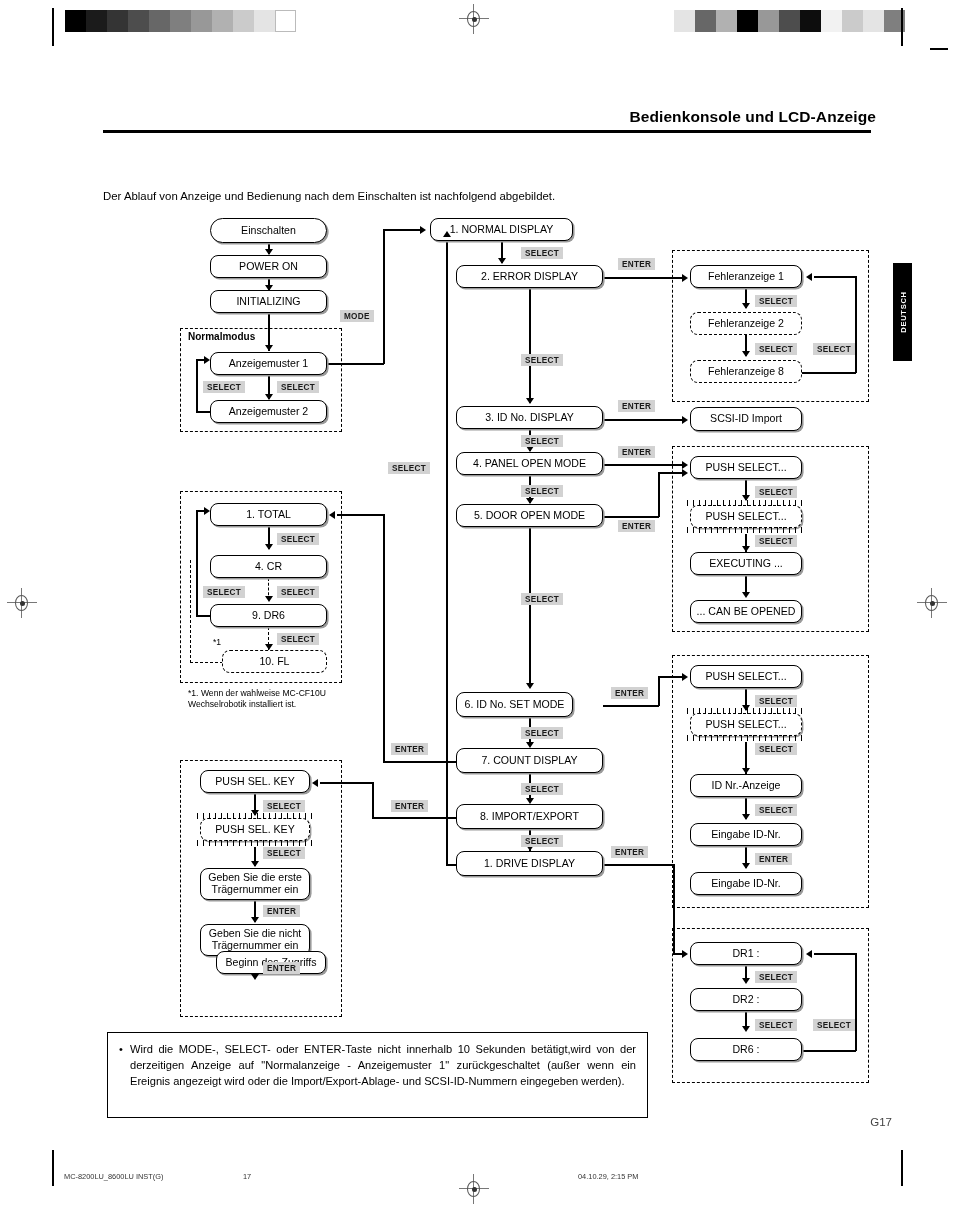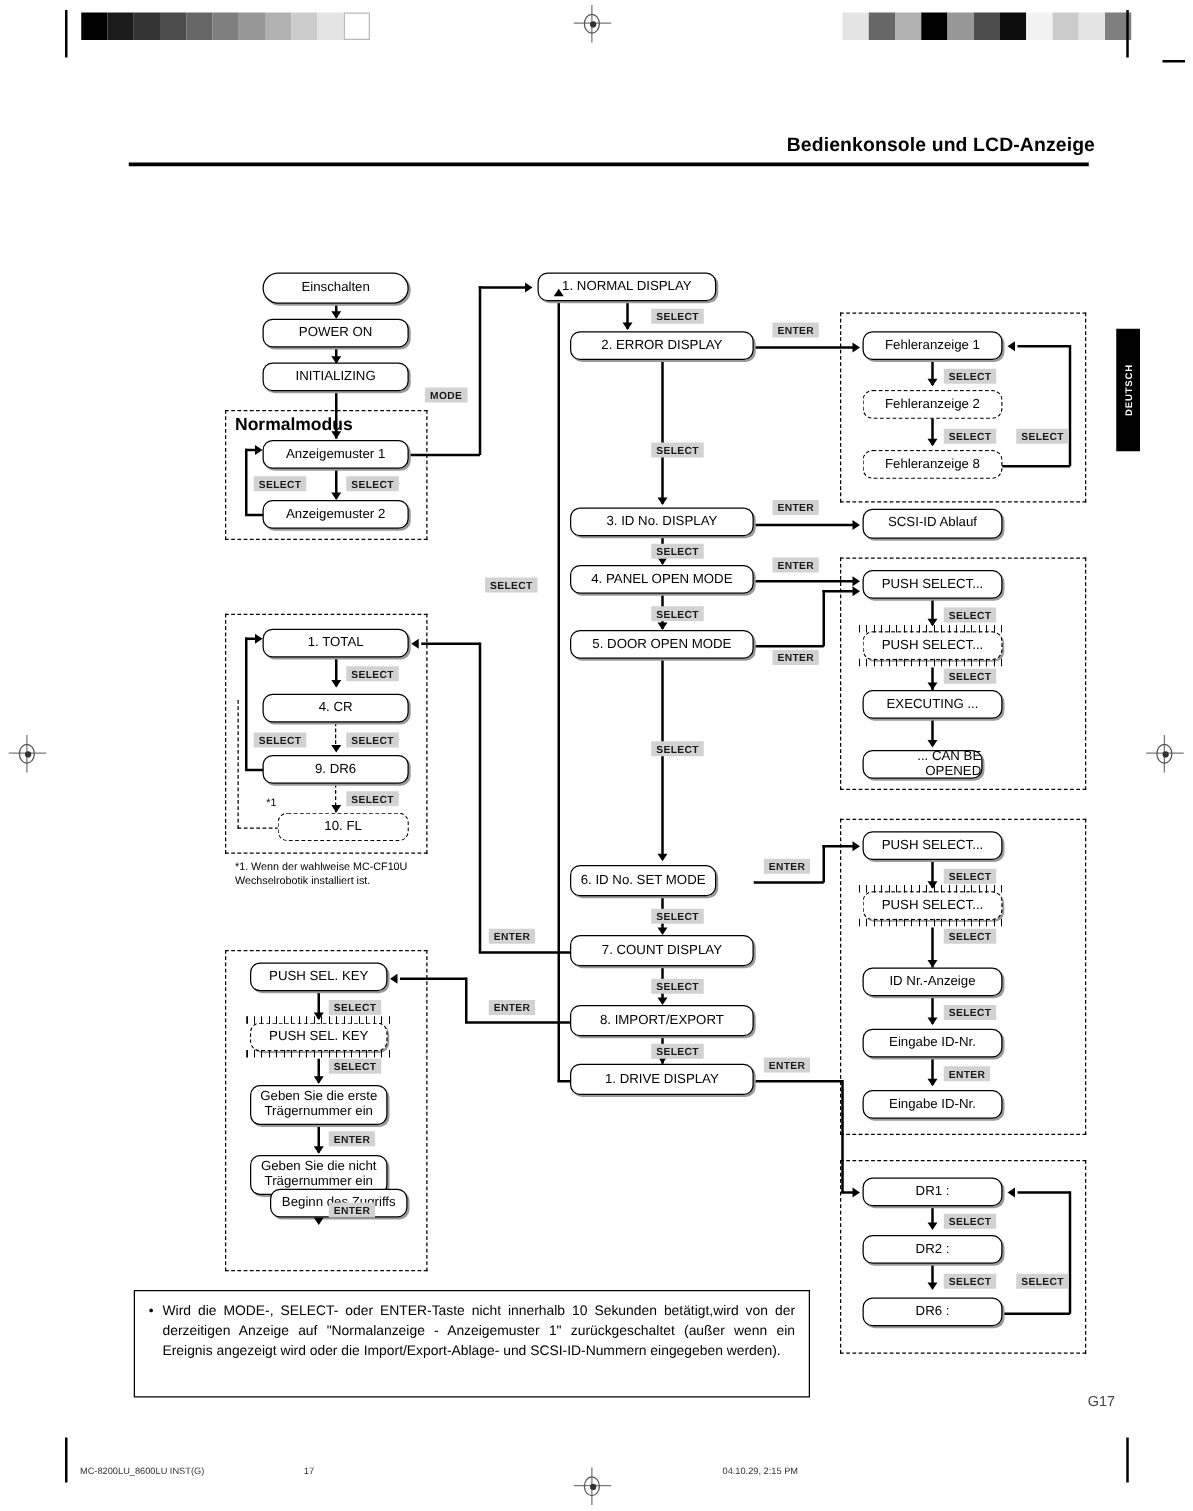--- a/index.html
+++ b/index.html
@@ -103,21 +103,21 @@
   .node.flash::before { top: -6px; }
   .node.flash::after  { bottom: -6px; }
 
   .group-box {
     position: absolute;
     border: 1.4px dashed #000;
     z-index: 1;
   }
   .group-label {
     position: absolute;
-    font-size: 14px; font-weight: bold; color: #000;
+    font-size: 10px; font-weight: bold; color: #000;
   }
 
   .keybadge {
     position: absolute;
     background: #d2d2d2;
     color: #1a1a1a;
     font-size: 8.2px;
     font-weight: bold;
     letter-spacing: .3px;
     padding: 1.5px 4px 1.5px 4px;
@@ -231,20 +231,21 @@
       <div class="h"></div>
       <div class="ring"></div>
       <div class="dot"></div>
   </div>
   <div class="crop-rule" style="left:52px;top:1150px;width:1.5px;height:36px;"></div>
   <div class="crop-rule" style="left:901px;top:1150px;width:1.5px;height:36px;"></div>
   <div class="crop-rule" style="left:930px;top:48px;width:18px;height:1.5px;"></div>
 
   <div class="running-head">Bedienkonsole und LCD-Anzeige</div>
   <div class="head-rule"></div>
+  <div class="intro">Der Ablauf von Anzeige und Bedienung nach dem Einschalten ist nachfolgend abgebildet.</div>
 
   <div class="side-tab">
     <span>DEUTSCH</span>
   </div>
 
   <div class="fc">
 
     <div class="group-box" style="left:180px;top:328px;width:162px;height:104px;"></div>
     <div class="group-label" style="left:188px;top:331px;">Normalmodus</div>
 
@@ -345,21 +346,21 @@
 
     <div class="node dashed" style="left:690px;top:360px;width:112px;height:23px;">Fehleranzeige 8</div>
     <div class="ln h" style="left:800px;top:372px;width:56px;"></div>
     <div class="ln v" style="left:855px;top:276px;height:97px;"></div>
     <div class="ln h" style="left:814px;top:276px;width:42px;"></div>
     <div class="arrow left" style="left:806px;top:272.5px;"></div>
 
     <div class="keybadge" style="left:618px;top:400px;">ENTER</div>
     <div class="ln h" style="left:603px;top:419px;width:81px;"></div>
     <div class="arrow right" style="left:682px;top:415.5px;"></div>
-    <div class="node" style="left:690px;top:407px;width:112px;height:24px;">SCSI-ID Ablauf</div>
+    <div class="node" style="left:690px;top:407px;width:112px;height:24px;">SCSI-ID Import</div>
 
     <div class="group-box" style="left:672px;top:446px;width:197px;height:186px;"></div>
 
     <div class="keybadge" style="left:618px;top:446px;">ENTER</div>
     <div class="ln h" style="left:603px;top:464px;width:81px;"></div>
     <div class="arrow right" style="left:682px;top:460.5px;"></div>
 
     <div class="keybadge" style="left:618px;top:520px;">ENTER</div>
     <div class="ln h" style="left:603px;top:516px;width:56px;"></div>
     <div class="ln v" style="left:658px;top:472px;height:45px;"></div>
@@ -373,21 +374,21 @@
 
     <div class="node flash" style="left:690px;top:505px;width:112px;height:23px;">PUSH SELECT...</div>
     <div class="keybadge" style="left:755px;top:535px;">SELECT</div>
     <div class="ln v" style="left:745px;top:534px;height:20px;"></div>
     <div class="arrow down" style="left:741.5px;top:546px;"></div>
 
     <div class="node" style="left:690px;top:552px;width:112px;height:23px;">EXECUTING ...</div>
     <div class="ln v" style="left:745px;top:575px;height:20px;"></div>
     <div class="arrow down" style="left:741.5px;top:592px;"></div>
 
-    <div class="node" style="left:690px;top:600px;width:96px;height:23px;text-align:right;">... CAN BE OPENED</div>
+    <div class="node" style="left:690px;top:600px;width:112px;height:23px;">... CAN BE OPENED</div>
 
     <div class="group-box" style="left:672px;top:655px;width:197px;height:253px;"></div>
 
     <div class="keybadge" style="left:611px;top:687px;">ENTER</div>
     <div class="ln h" style="left:603px;top:705px;width:56px;"></div>
     <div class="ln v" style="left:658px;top:676px;height:30px;"></div>
     <div class="ln h" style="left:658px;top:676px;width:26px;"></div>
     <div class="arrow right" style="left:682px;top:672.5px;"></div>
 
     <div class="node" style="left:690px;top:665px;width:112px;height:23px;">PUSH SELECT...</div>

